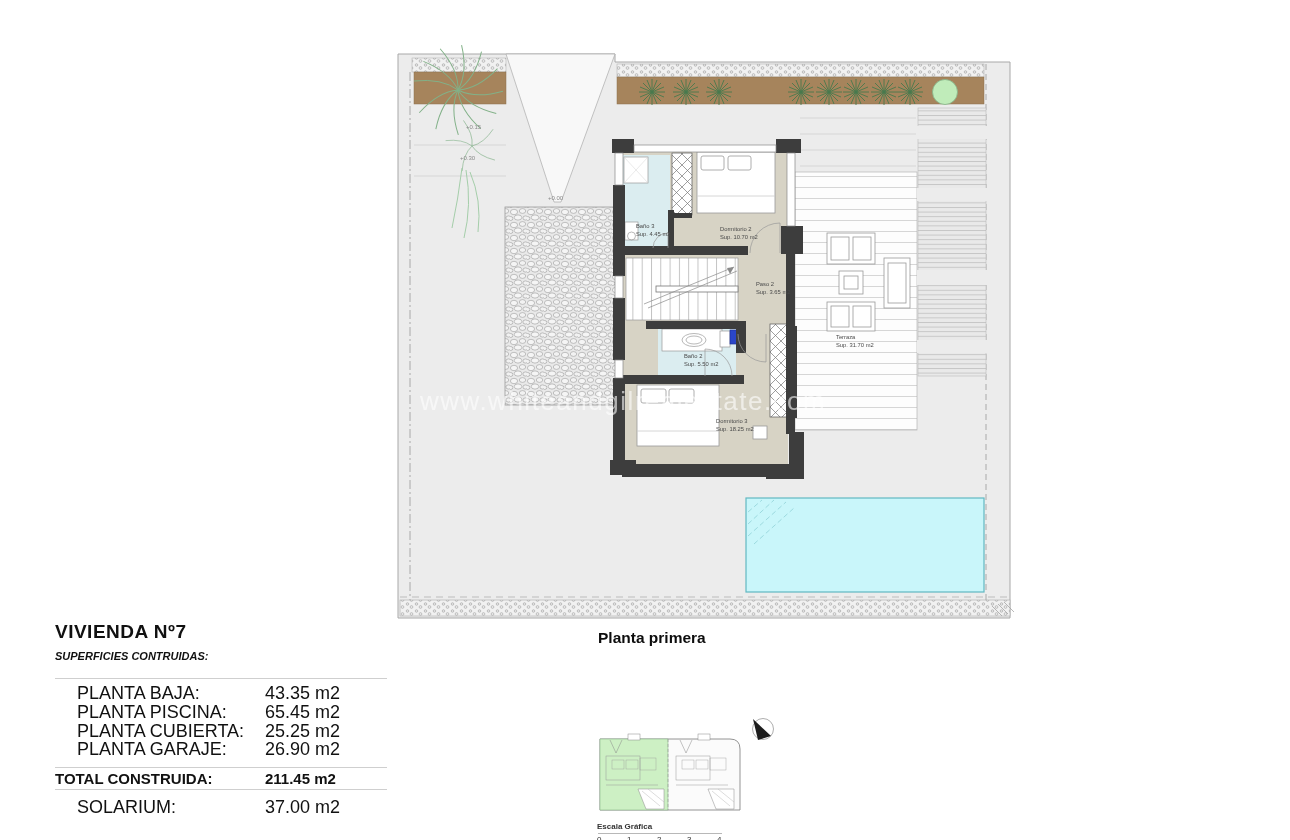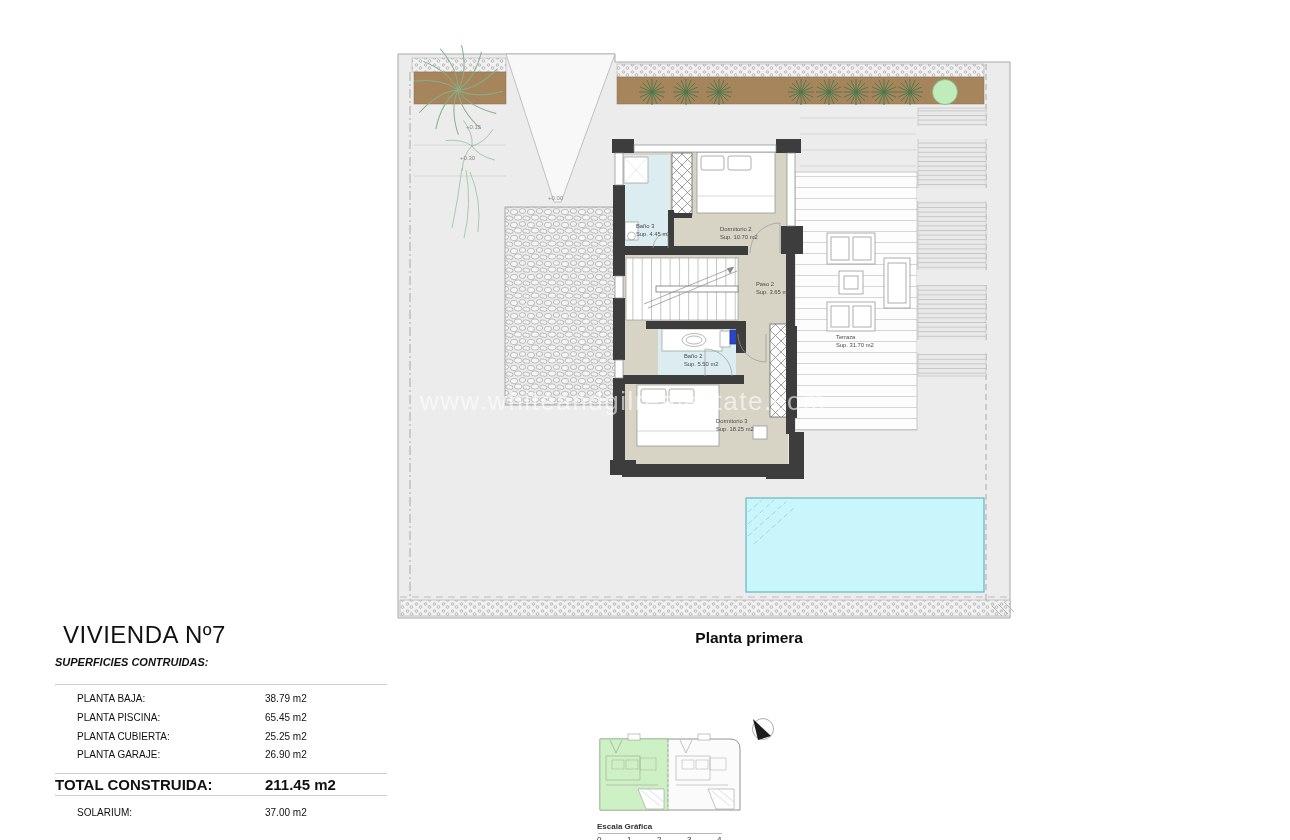--- a/index.html
+++ b/index.html
@@ -6,27 +6,27 @@
   .canvas{position:relative;width:1290px;height:840px;background:#ffffff;overflow:hidden;
           font-family:"Liberation Sans",sans-serif;color:#111;}
   .plan-svg{position:absolute;left:0;top:0;width:1290px;height:840px;}
   svg text{font-family:"Liberation Sans",sans-serif;}
   .rlbl{font-size:5.8px;fill:#4a4a4a;}
   .lvl{font-size:6px;fill:#8a8a8a;}
   .kp-txt{font-size:8px;fill:#333;font-weight:bold;}
   .kp-tick{font-size:8px;fill:#333;}
   .watermark{position:absolute;left:420px;top:386px;width:420px;white-space:nowrap;
              font-size:26px;letter-spacing:1.5px;color:#ffffff;opacity:0.6;pointer-events:none;}
-  .caption{position:absolute;left:598px;top:629px;width:205px;text-align:right;
+  .caption{position:absolute;left:598px;top:629px;width:205px;text-align:left;
            font-size:15.5px;font-weight:bold;color:#0d0d0d;}
   .title-block{position:absolute;left:55px;top:621px;width:332px;}
-  .tb-title{font-size:24px;font-weight:normal;letter-spacing:0.5px;margin:0 0 7px 8px;}
+  .tb-title{font-size:19px;font-weight:bold;letter-spacing:0.5px;margin:0 0 7px 0;}
   .tb-sub{font-size:11px;font-weight:bold;margin:0 0 16px 0;font-style:italic;}
   .tb-rule{border-top:1px solid #cfcfcf;margin:2px 0 5px 0;}
-  .tb-row{display:flex;font-size:10px;line-height:18.8px;}
+  .tb-row{display:flex;font-size:18px;line-height:18.8px;}
   .tb-row .tb-label{flex:0 0 210px;padding-left:22px;box-sizing:border-box;}
   .tb-row .tb-value{flex:0 0 auto;}
   .tb-total{font-weight:bold;font-size:15px;line-height:21px;
             border-top:1px solid #cfcfcf;border-bottom:1px solid #cfcfcf;margin:8px 0;}
   .tb-total .tb-label{padding-left:0;}
 </style>
 </head>
 <body>
 
 <div class="canvas">
@@ -307,21 +307,21 @@
 <div class="watermark">www.whiteandgilrealestate.com</div>
 
 <div class="caption">Planta primera</div>
 
 <div class="title-block">
   <div class="tb-title">VIVIENDA Nº7</div>
   <div class="tb-sub">SUPERFICIES CONTRUIDAS:</div>
   <div class="tb-rule"></div>
   <div class="tb-row">
     <span class="tb-label">PLANTA BAJA:</span>
-    <span class="tb-value">38.79 m2</span>
+    <span class="tb-value">43.35 m2</span>
   </div>
   <div class="tb-row">
     <span class="tb-label">PLANTA PISCINA:</span>
     <span class="tb-value">65.45 m2</span>
   </div>
   <div class="tb-row">
     <span class="tb-label">PLANTA CUBIERTA:</span>
     <span class="tb-value">25.25 m2</span>
   </div>
   <div class="tb-row">

